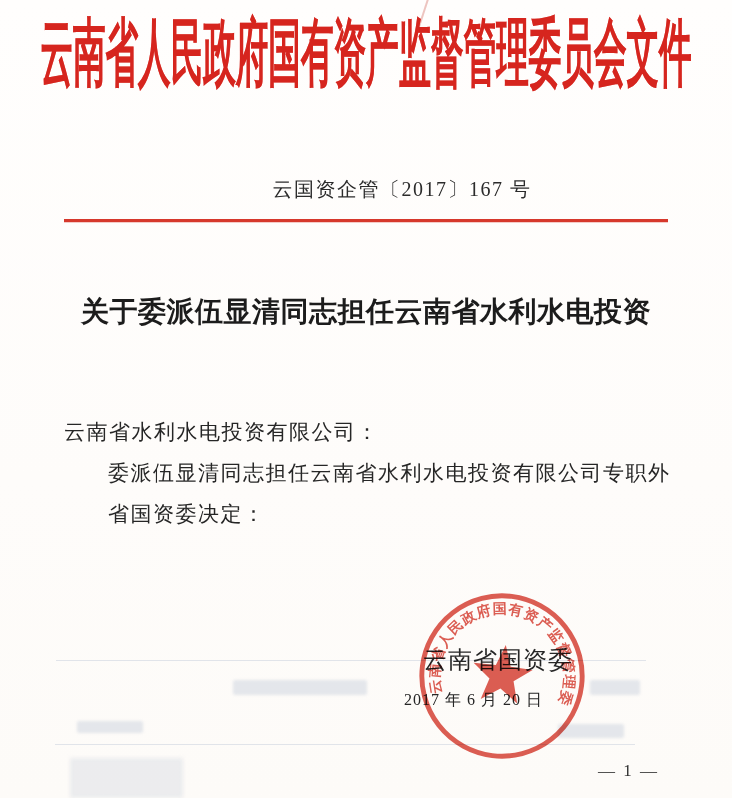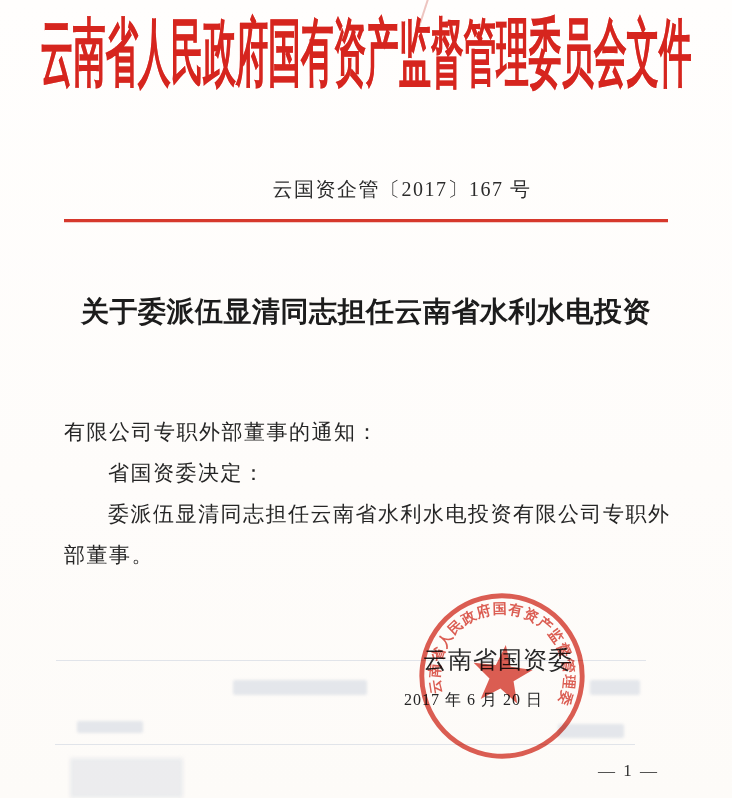--- a/index.html
+++ b/index.html
@@ -164,24 +164,23 @@
 
   <div class="doc-number">云国资企管〔2017〕167 号</div>
 
   <div class="red-line"></div>
 
   <div class="doc-title">
     <div>关于委派伍显清同志担任云南省水利水电投资</div>
   </div>
 
   <div class="body-text">
-    <div class="line">有限公司专职外部董事的通知：</div>
+    <div class="line">云南省水利水电投资有限公司：</div>
+    <div class="line indent">委派伍显清同志担任云南省水利水电投资有限公司专职外</div>
     <div class="line indent">省国资委决定：</div>
-    <div class="line indent">委派伍显清同志担任云南省水利水电投资有限公司专职外</div>
-    <div class="line">部董事。</div>
   </div>
 
   <div class="bleed-line" style="top:660px; left:56px; width:590px;"></div>
   <div class="bleed-line" style="top:744px; left:55px; width:580px;"></div>
   <div class="bleed" style="top:680px; left:233px; width:134px; height:15px;"></div>
   <div class="bleed" style="top:680px; left:590px; width:50px; height:15px;"></div>
   <div class="bleed" style="top:721px; left:77px; width:66px; height:12px;"></div>
   <div class="bleed" style="top:724px; left:558px; width:66px; height:14px;"></div>
   <div class="bleed-block" style="top:758px; left:70px; width:113px; height:40px;"></div>
 

